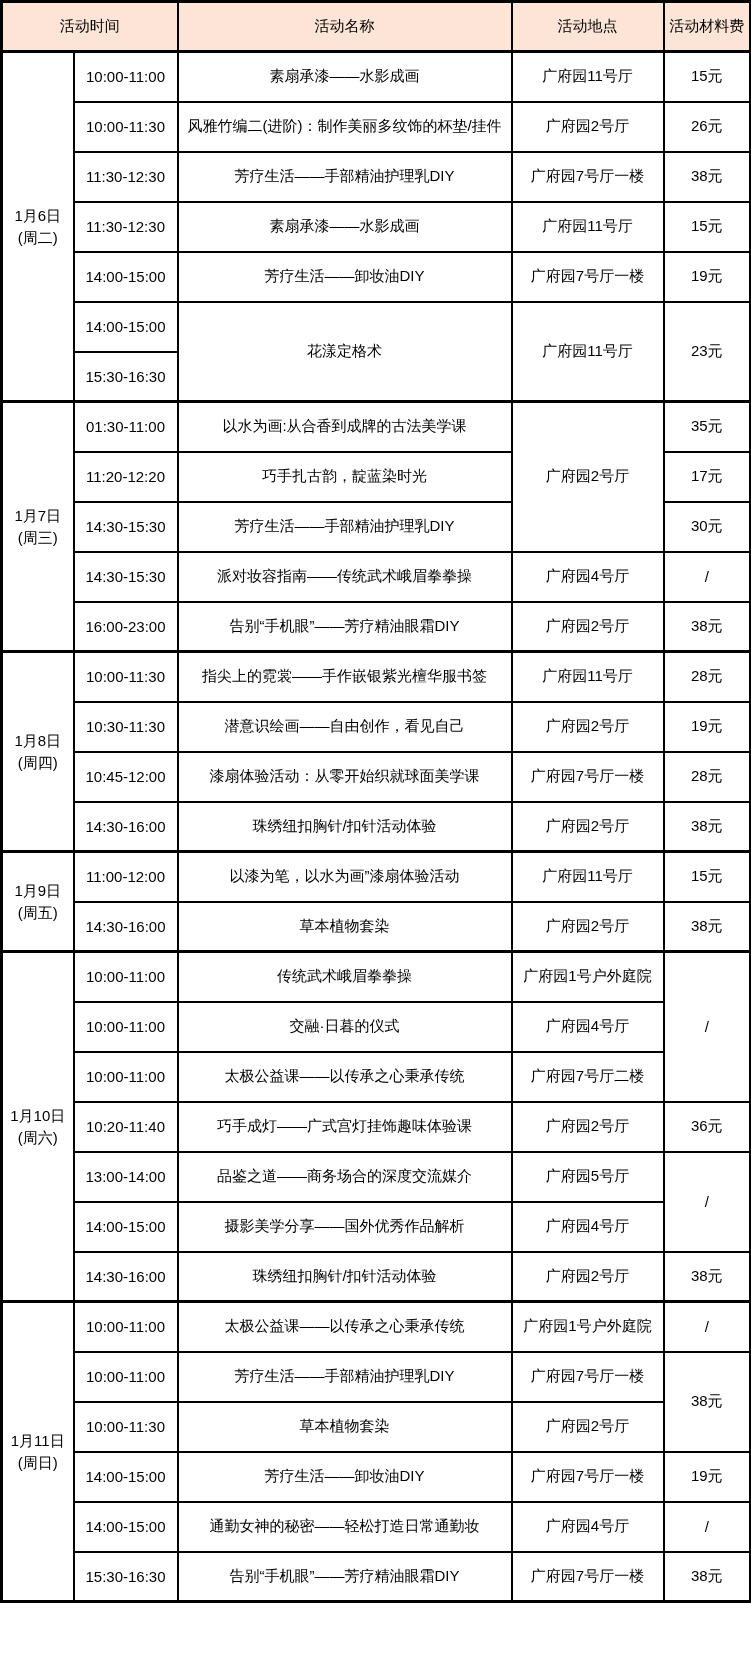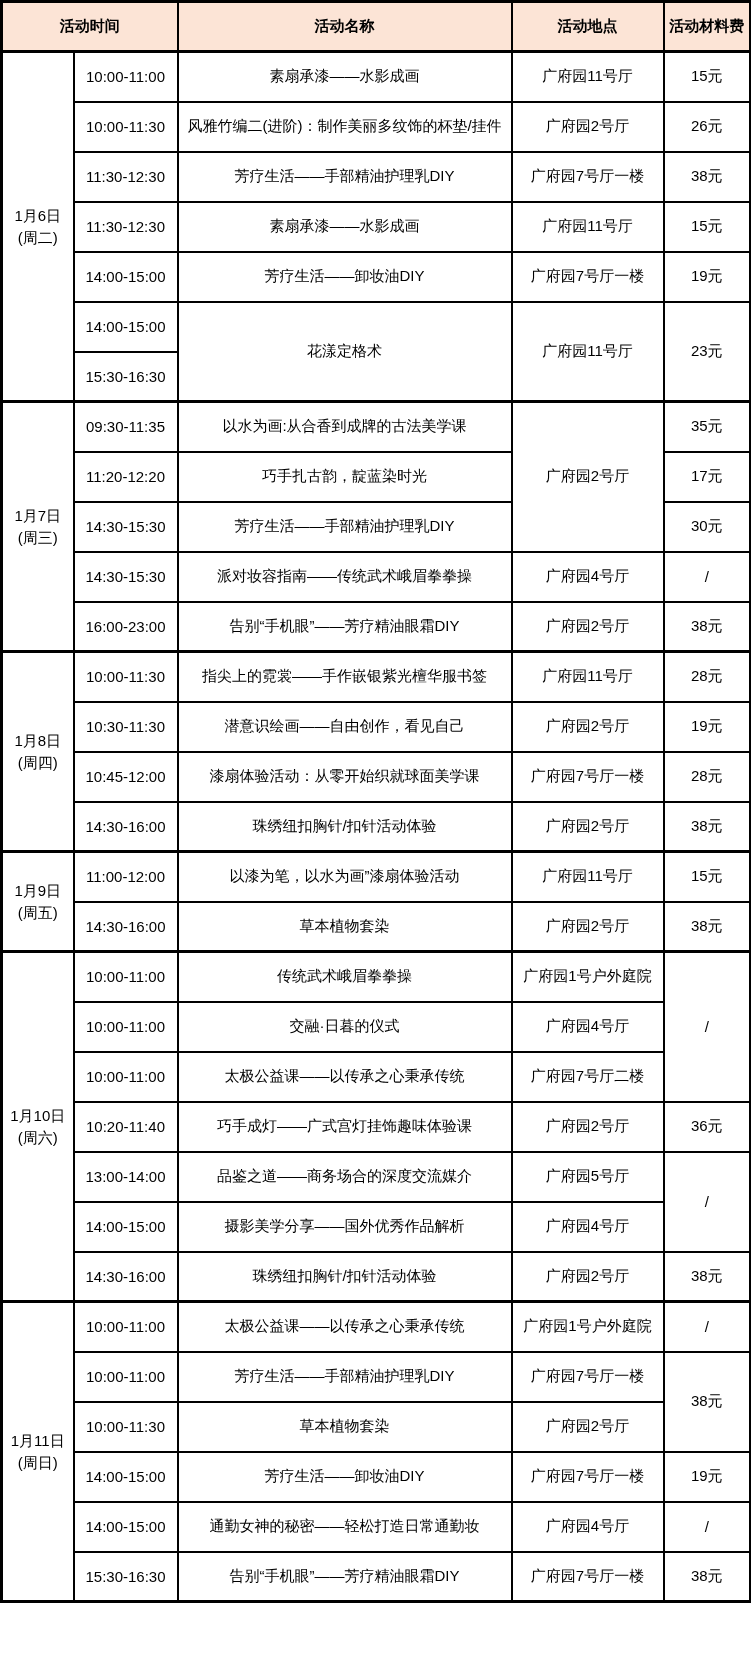--- a/index.html
+++ b/index.html
@@ -25,21 +25,21 @@
     border: 2px solid #000000;
     text-align: center;
     vertical-align: middle;
     color: #000000;
     padding: 0 2px;
     overflow: hidden;
     box-sizing: border-box;
   }
   table.schedule thead th {
     background: #FCE4D6;
-    font-weight: bold;
+    font-weight: normal;
     font-size: 15px;
     height: 50px;
     border-bottom: 3px solid #000000;
   }
   table.schedule td {
     height: 50px;
     font-size: 15px;
     white-space: nowrap;
   }
   table.schedule tr.group-start td {
@@ -114,21 +114,21 @@
           <td class="fee-cell" rowspan="2">23元</td>
         </tr>
         <tr>
           <td class="time-cell">15:30-16:30</td>
         </tr>
         <tr class="group-start">
           <td class="date-cell" rowspan="5">
             <div>1月7日</div>
             <div>(周三)</div>
           </td>
-          <td class="time-cell">09:30-11:35</td>
+          <td class="time-cell">01:30-11:00</td>
           <td class="activity-name-cell">以水为画:从合香到成牌的古法美学课</td>
           <td class="location-cell" rowspan="3">广府园2号厅</td>
           <td class="fee-cell">35元</td>
         </tr>
         <tr>
           <td class="time-cell">11:20-12:20</td>
           <td class="activity-name-cell">巧手扎古韵，靛蓝染时光</td>
           <td class="fee-cell">17元</td>
         </tr>
         <tr>

